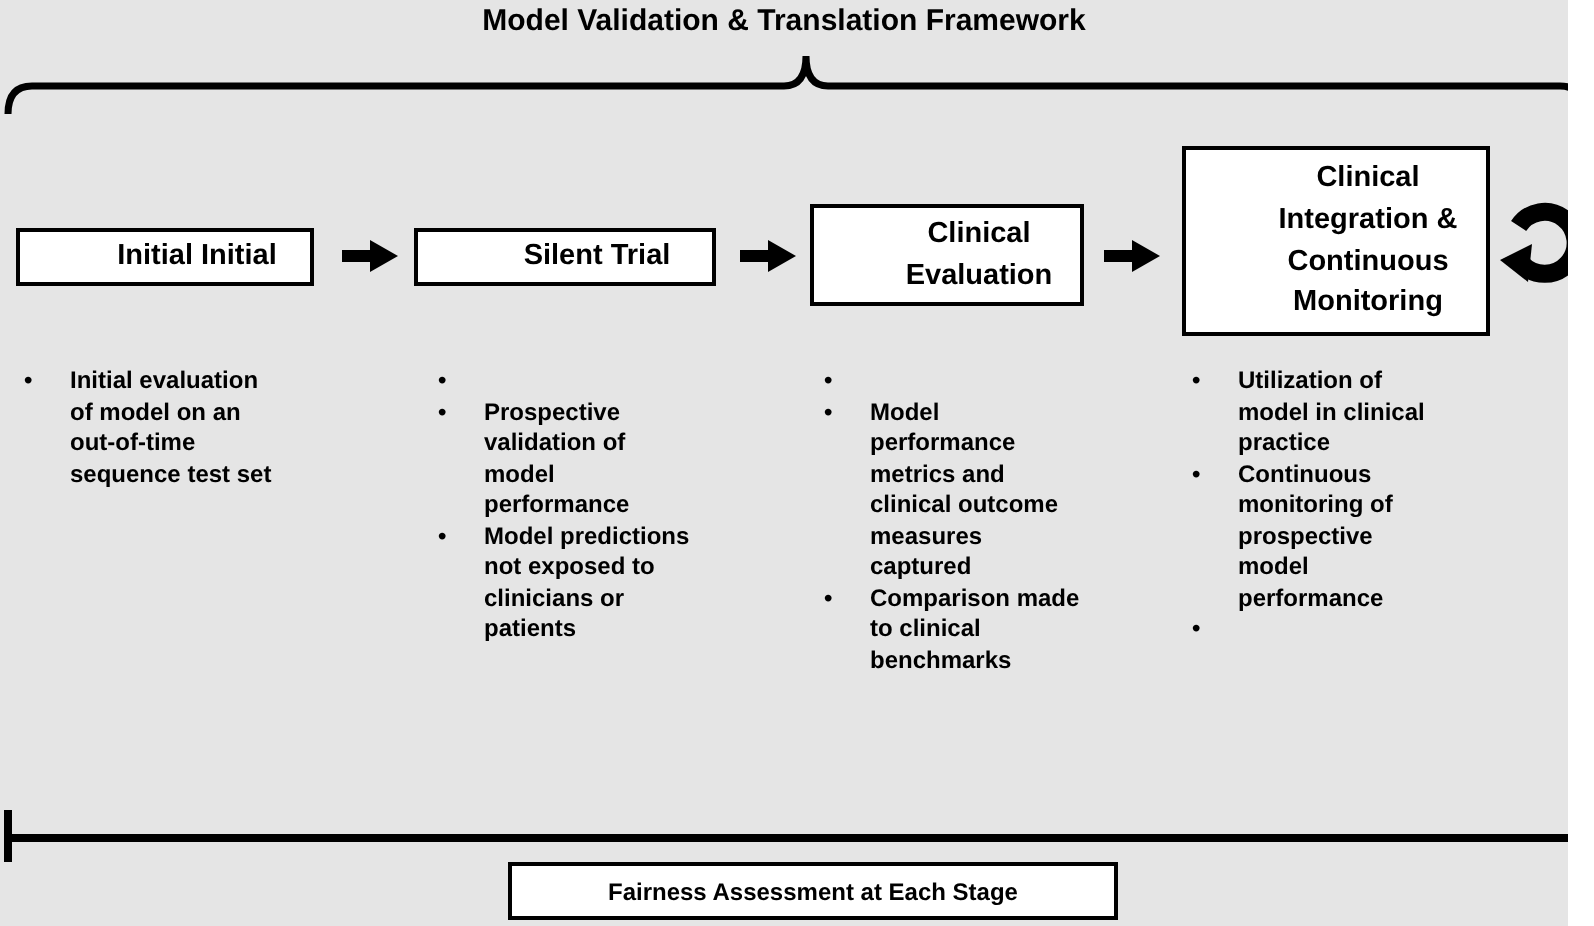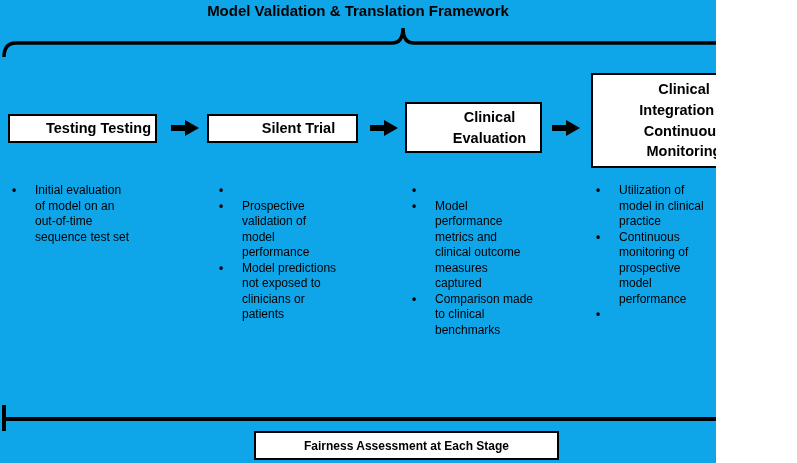--- a/index.html
+++ b/index.html
@@ -1,19 +1,19 @@
 <!DOCTYPE html>
 <html><head>
 <meta charset="utf-8">
 <style>
   html,body{margin:0;padding:0;background:#ffffff;}
   #canvas{
     position:relative;
-    width:716px;height:463px;
-    background:#0ea5e9;
+    width:784px;height:463px;
+    background:#e5e5e5;
     font-family:"Liberation Sans", sans-serif;
     color:#000000;
     overflow:hidden;
   }
   .abs{position:absolute;}
   #title{
     left:0;right:0;top:2px;
     text-align:center;
     font-size:15px;font-weight:bold;
   }
@@ -42,21 +42,21 @@
   #col-4{left:592px;width:182px;}
   ul.blist{list-style:none;margin:0;padding:0;}
   ul.blist li{display:flex;align-items:flex-start;}
   .dot{
     flex:0 0 27px;
     padding-left:4px;
     box-sizing:border-box;
     font-size:12px;line-height:15.5px;font-weight:bold;
   }
   .btxt{
-    font-size:12px;line-height:15.5px;font-weight:normal;
+    font-size:12px;line-height:15.5px;font-weight:bold;
     white-space:pre-line;
   }
   #fairness-box{
     left:254px;top:431px;width:305px;height:29px;
     box-sizing:border-box;
     border:2px solid #000;
     display:flex;align-items:center;justify-content:center;
     font-size:12px;font-weight:bold;
     background:#fff;
   }
@@ -65,21 +65,21 @@
 <body>
 
 <div id="canvas">
 
   <div id="title" class="abs">Model Validation &amp; Translation Framework</div>
 
   <svg class="shape" style="left:0;top:24px;" width="797" height="36" viewBox="0 0 797 36">
     <path d="M 4 33 Q 4 19 16 19 L 392 19 Q 403 19 403 4 Q 403 19 414 19 L 780 19 Q 792 19 792 33" fill="none" stroke="#000" stroke-width="3.5"></path>
   </svg>
 
-  <div id="box-initial" class="stage-box">Testing Testing</div>
+  <div id="box-initial" class="stage-box">Initial Initial</div>
   <div id="box-silent" class="stage-box">Silent Trial</div>
   <div id="box-clinical-eval" class="stage-box">Clinical
 Evaluation</div>
   <div id="box-clinical-int" class="stage-box">Clinical
 Integration &amp;
 Continuous
 Monitoring</div>
 
   <svg class="shape" style="left:171px;top:120px;" width="28" height="16" viewBox="0 0 28 16">
     <rect x="0" y="5" width="15" height="6" fill="#000"></rect>

